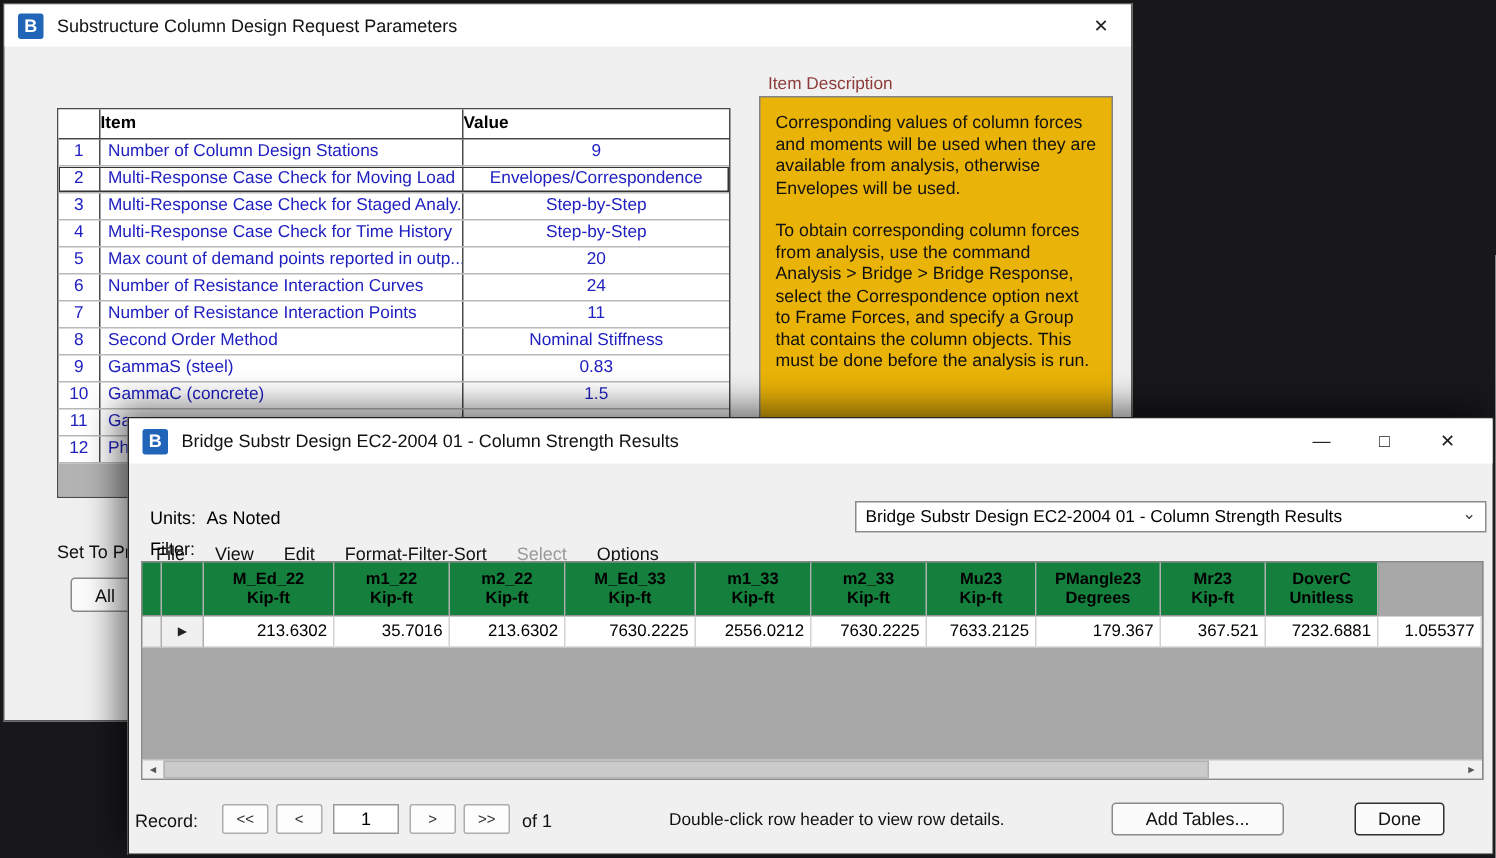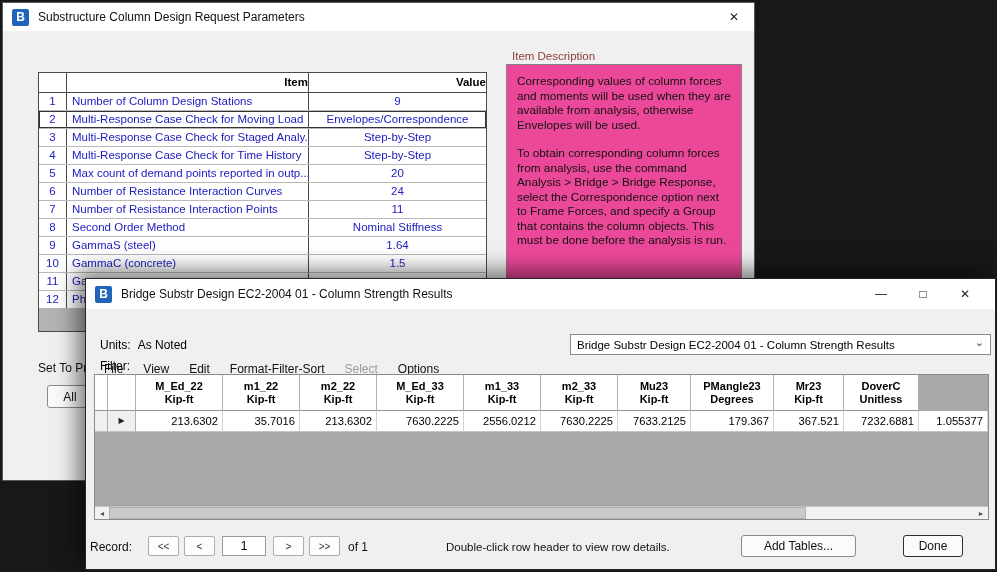--- a/index.html
+++ b/index.html
@@ -31,24 +31,24 @@
   
   .ptable { position:absolute; left:35px; top:69px; width:449px; border:1px solid #4a4a4a; background:#fff; }
   .prow, .phead { display:flex; }
   .phead { height:20px; background:#fff; font-weight:bold; font-size:11.5px; border-bottom:1px solid #4a4a4a; }
   .prow { height:18px; font-size:11.5px; color:#2020c0; border-bottom:1px solid #b8b8b8; }
   .prow.selected { box-shadow: inset 0 0 0 1px #333; }
   .pnum   { width:28px;  text-align:center; line-height:17px; border-right:1px solid #4a4a4a; flex:none; }
   .pitem  { width:242px; padding-left:5px;  line-height:17px; border-right:1px solid #4a4a4a; flex:none;
             white-space:nowrap; overflow:hidden; }
   .pvalue { width:177px; text-align:center; line-height:17px; flex:none; white-space:nowrap; overflow:hidden; }
-  .phead .pnum, .phead .pitem, .phead .pvalue { color:#000; line-height:19px; text-align:right; padding-left:0; }
+  .phead .pnum, .phead .pitem, .phead .pvalue { color:#000; line-height:19px; text-align:left; padding-left:0; }
   .pfiller { height:22px; background:#b3b3b3; }
   .desc-title { position:absolute; left:509px; top:47px; font-size:11.5px; color:#8e3b3b; }
-  .desc-box { position:absolute; left:503px; top:61px; width:236px; height:228px; background:#ec4899;
+  .desc-box { position:absolute; left:503px; top:61px; width:236px; height:228px; background:#eab308;
               border:1px solid #838383; padding:9px 10px; font-size:11.8px; line-height:14.5px;
               color:#111; overflow:hidden; }
   .desc-box p + p { margin-top:14px; }
   .set-to { position:absolute; left:35px; top:358px; font-size:12px; color:#111; white-space:nowrap; }
   .all-btn { position:absolute; left:44px; top:382px; width:46px; height:23px;
              background:#fbfbfb; border:1px solid #8a8a8a; border-radius:3px; font-size:12px;
              font-family:"Liberation Sans", sans-serif; color:#111; }
 
   
   .menubar { height:24px; display:flex; align-items:center; padding:0 8px; font-size:12px;margin-top:48px; }
@@ -74,21 +74,21 @@
   .grow > :nth-child(5)  { width:77px; }
   .grow > :nth-child(6)  { width:87px; }
   .grow > :nth-child(7)  { width:77px;text-align:right; }
   .grow > :nth-child(8)  { width:77px; }
   .grow > :nth-child(9)  { width:73px; }
   .grow > :nth-child(10) { width:83px; }
   .grow > :nth-child(11) { width:70px; }
   .grow > :nth-child(12) { width:75px; }
   .grow > :nth-child(13) { flex:1; }
   .ghead { height:36px; }
-  .ghead > div { background:#ffffff; border-right:1px solid #b0b0b0; border-bottom:1px solid #939393;
+  .ghead > div { background:#15803d; border-right:1px solid #b0b0b0; border-bottom:1px solid #939393;
                  display:flex; flex-direction:column; align-items:center; justify-content:center;
                  font-size:11px; font-weight:bold; line-height:13px; }
   .gdata { height:21px; font-size:11.2px; }
   .gdata > div { background:#fff; border-right:1px solid #d2d2d2; border-bottom:1px solid #c4c4c4;
                  text-align:right; padding:0 4px; line-height:20px; }
   .gdata > .sel0 { background:#f0f0f0; border-right:1px solid #b0b0b0; }
   .gdata > .sel1 { background:#f0f0f0; border-right:1px solid #b0b0b0; text-align:center; padding:0;
                    font-size:8px; color:#222; }
   .gfiller { flex:1; background:#a8a8a8; }
   .hscroll { height:13px; background:#f1f1f1; border-top:1px solid #c2c2c2; display:flex; align-items:stretch; }
@@ -162,21 +162,21 @@
       <div class="pvalue">11</div>
     </div>
     <div class="prow">
       <div class="pnum">8</div>
       <div class="pitem">Second Order Method</div>
       <div class="pvalue">Nominal Stiffness</div>
     </div>
     <div class="prow">
       <div class="pnum">9</div>
       <div class="pitem">GammaS (steel)</div>
-      <div class="pvalue">1.64</div>
+      <div class="pvalue">0.83</div>
     </div>
     <div class="prow">
       <div class="pnum">10</div>
       <div class="pitem">GammaC (concrete)</div>
       <div class="pvalue">1.5</div>
     </div>
     <div class="prow">
       <div class="pnum">11</div>
       <div class="pitem">Ga</div>
       <div class="pvalue"></div>

